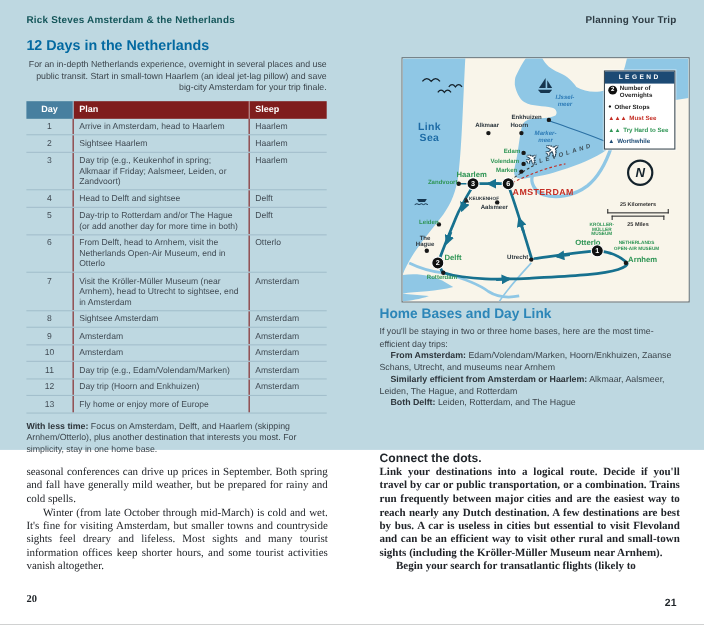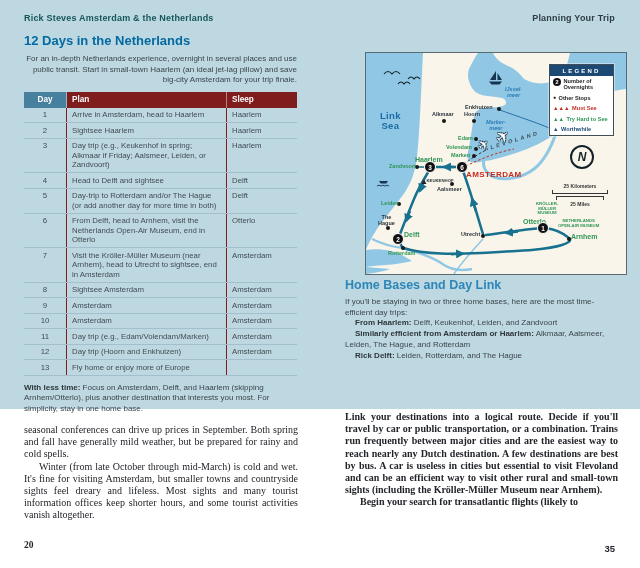--- a/index.html
+++ b/index.html
@@ -322,30 +322,31 @@
             <span class="lg-label">Worthwhile</span>
           </div>
         </div>
     </div>
   </div>
 
   <div class="home">
     <h2>Home Bases and Day Link</h2>
     <p>If you'll be staying in two or three home bases, here are the most time-efficient day trips:</p>
     <div>
-        <p class="hb"><b>From Haarlem:</b><span> Delft, Keukenhof, Leiden, and Zandvoort</span></p>
+        <p class="hb"><b>From Amsterdam:</b><span> Edam/Volendam/Marken, Hoorn/Enkhuizen, Zaanse Schans, Utrecht, and museums near Arnhem</span></p>
         <p class="hb"><b>Similarly efficient from Amsterdam or Haarlem:</b><span> Alkmaar, Aalsmeer, Leiden, The Hague, and Rotterdam</span></p>
-        <p class="hb"><b>Rick Delft:</b><span> Leiden, Rotterdam, and The Hague</span></p>
+        <p class="hb"><b>Both Delft:</b><span> Leiden, Rotterdam, and The Hague</span></p>
       </div>
   </div>
 
   <div class="bottom-left serif">
     <p>seasonal conferences can drive up prices in September. Both spring and fall have generally mild weather, but be prepared for rainy and cold spells.</p>
     <p class="indent">Winter (from late October through mid-March) is cold and wet. It's fine for visiting Amsterdam, but smaller towns and countryside sights feel dreary and lifeless. Most sights and many tourist information offices keep shorter hours, and some tourist activities vanish altogether.</p>
   </div>
   <div class="bottom-right">
+    <h3>Connect the dots.</h3>
     <p class="serif">Link your destinations into a logical route. Decide if you'll travel by car or public transportation, or a combination. Trains run frequently between major cities and are the easiest way to reach nearly any Dutch destination. A few destinations are best by bus. A car is useless in cities but essential to visit Flevoland and can be an efficient way to visit other rural and small-town sights (including the Kröller-Müller Museum near Arnhem).</p>
     <p class="serif indent">Begin your search for transatlantic flights (likely to</p>
   </div>
 
   <div class="pnum pnum-left">20</div>
-  <div class="pnum pnum-right">35</div>
+  <div class="pnum pnum-right">21</div>
 </div>
 
 </body></html>

